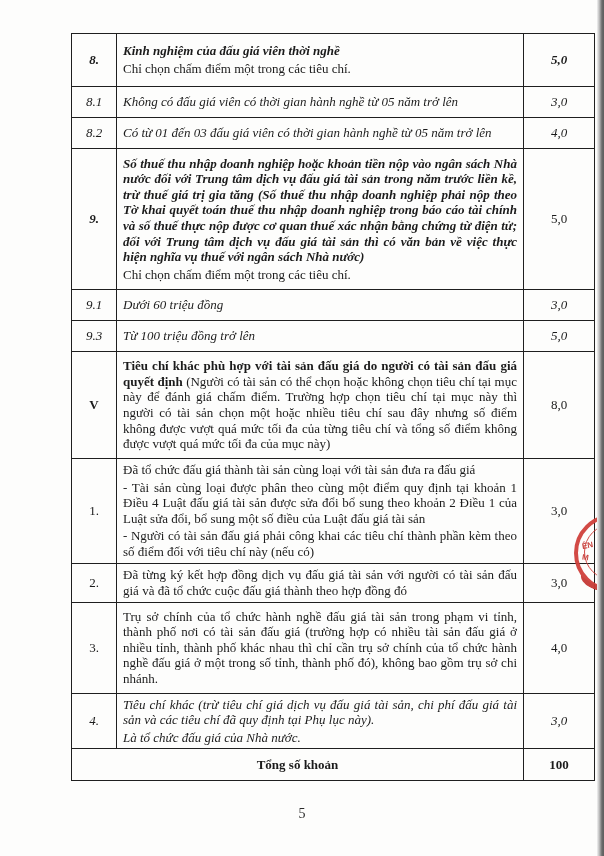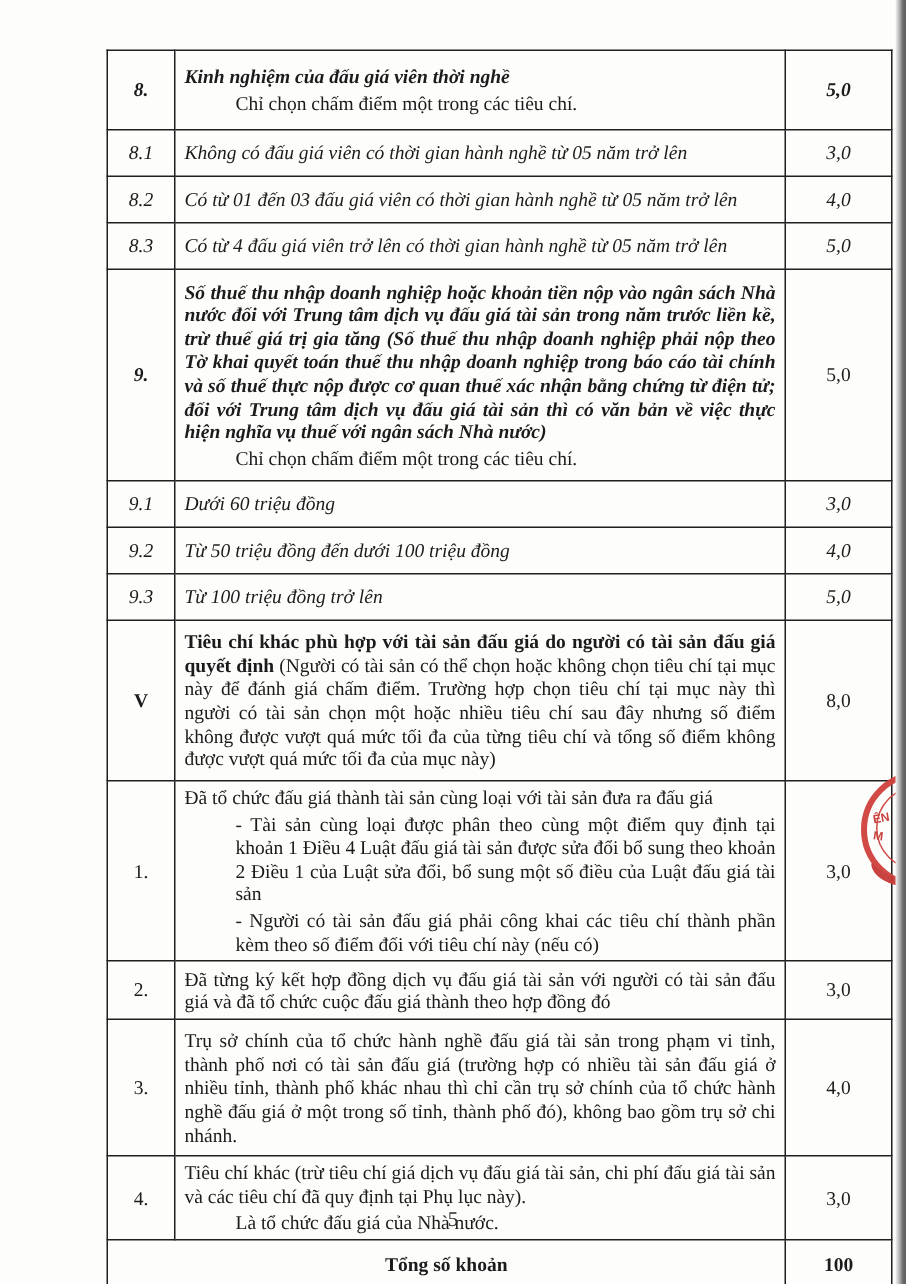--- a/index.html
+++ b/index.html
@@ -25,29 +25,29 @@
     padding:3px 6px;
     font-size:13px;line-height:1.2;
     vertical-align:middle;
   }
   .c-no{width:32px;text-align:center;padding:2px 1px;}
   .c-text{width:394px;text-align:left;}
   .c-score{width:58px;text-align:center;}
   .b{font-weight:bold;}
   .i{font-style:italic;}
   .par{text-align:justify;}
-  .par + .par{margin-top:2px;margin-left:34px;}
+  .par + .par{margin-top:2px;}
   tr.r8 td{height:46px;}
   tr.r81 td,tr.r82 td,tr.r83 td,tr.r91 td,tr.r92 td,tr.r93 td{height:24px;}
   tr.r9 td{height:134px;}
   tr.rV td{height:100px;}
   tr.r1 td{height:96px;}
   tr.r2 td{height:32px;}
   tr.r3 td{height:84px;}
-  tr.r4 td{height:48px;}
+  tr.r4 td{height:48px;font-style:italic;}
   tr.total td{height:25px;}
   .total-label{text-align:center;font-weight:bold;font-size:13.5px;}
   .total-score{font-weight:bold;}
   .page-number{
     position:absolute;left:0;top:806px;width:604px;
     text-align:center;font-size:14px;color:#2a2a2a;
   }
   
   .stamp{position:absolute;left:574px;top:514px;width:78px;height:78px;opacity:.95;}
   .stamp-ring{position:absolute;left:0;top:0;width:70px;height:70px;
@@ -82,46 +82,36 @@
       <td class="c-text i">Không có đấu giá viên có thời gian hành nghề từ 05 năm trở lên</td>
       <td class="c-score i">3,0</td>
     </tr>
 
     <tr class="r82">
       <td class="c-no i">8.2</td>
       <td class="c-text i">Có từ 01 đến 03 đấu giá viên có thời gian hành nghề từ 05 năm trở lên</td>
       <td class="c-score i">4,0</td>
     </tr>
 
-    <tr class="r83">
-      <td class="c-no i">8.3</td>
-      <td class="c-text i">Có từ 4 đấu giá viên trở lên có thời gian hành nghề từ 05 năm trở lên</td>
-      <td class="c-score i">5,0</td>
-    </tr>
 
     <tr class="r9">
       <td class="c-no b i">9.</td>
       <td class="c-text">
         <div class="par b i">Số thuế thu nhập doanh nghiệp hoặc khoản tiền nộp vào ngân sách Nhà nước đối với Trung tâm dịch vụ đấu giá tài sản trong năm trước liền kề, trừ thuế giá trị gia tăng (Số thuế thu nhập doanh nghiệp phải nộp theo Tờ khai quyết toán thuế thu nhập doanh nghiệp trong báo cáo tài chính và số thuế thực nộp được cơ quan thuế xác nhận bằng chứng từ điện tử; đối với Trung tâm dịch vụ đấu giá tài sản thì có văn bản về việc thực hiện nghĩa vụ thuế với ngân sách Nhà nước)</div>
         <div class="par">Chỉ chọn chấm điểm một trong các tiêu chí.</div>
       </td>
       <td class="c-score">5,0</td>
     </tr>
 
     <tr class="r91">
       <td class="c-no i">9.1</td>
       <td class="c-text i">Dưới 60 triệu đồng</td>
       <td class="c-score i">3,0</td>
     </tr>
 
-    <tr class="r92">
-      <td class="c-no i">9.2</td>
-      <td class="c-text i">Từ 50 triệu đồng đến dưới 100 triệu đồng</td>
-      <td class="c-score i">4,0</td>
-    </tr>
 
     <tr class="r93">
       <td class="c-no i">9.3</td>
       <td class="c-text i">Từ 100 triệu đồng trở lên</td>
       <td class="c-score i">5,0</td>
     </tr>
 
     <tr class="rV">
       <td class="c-no b">V</td>
       <td class="c-text">

